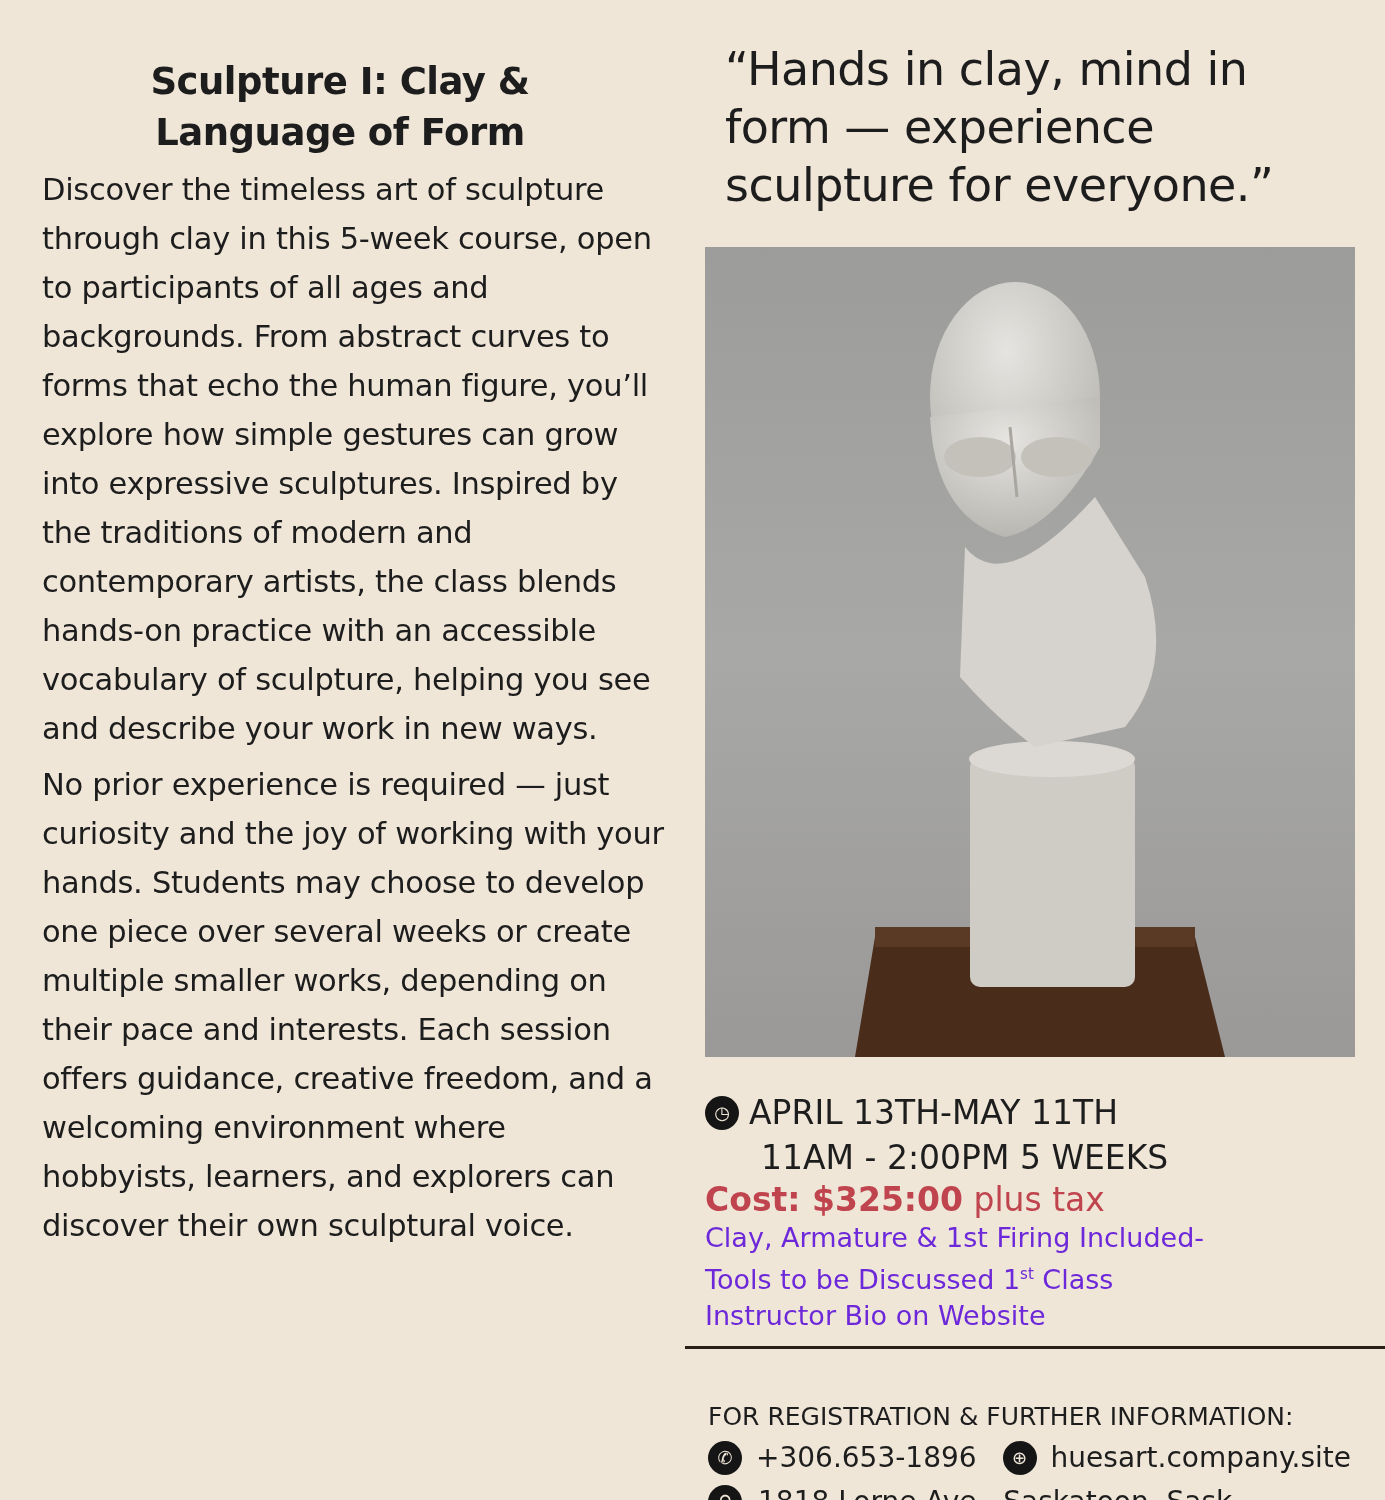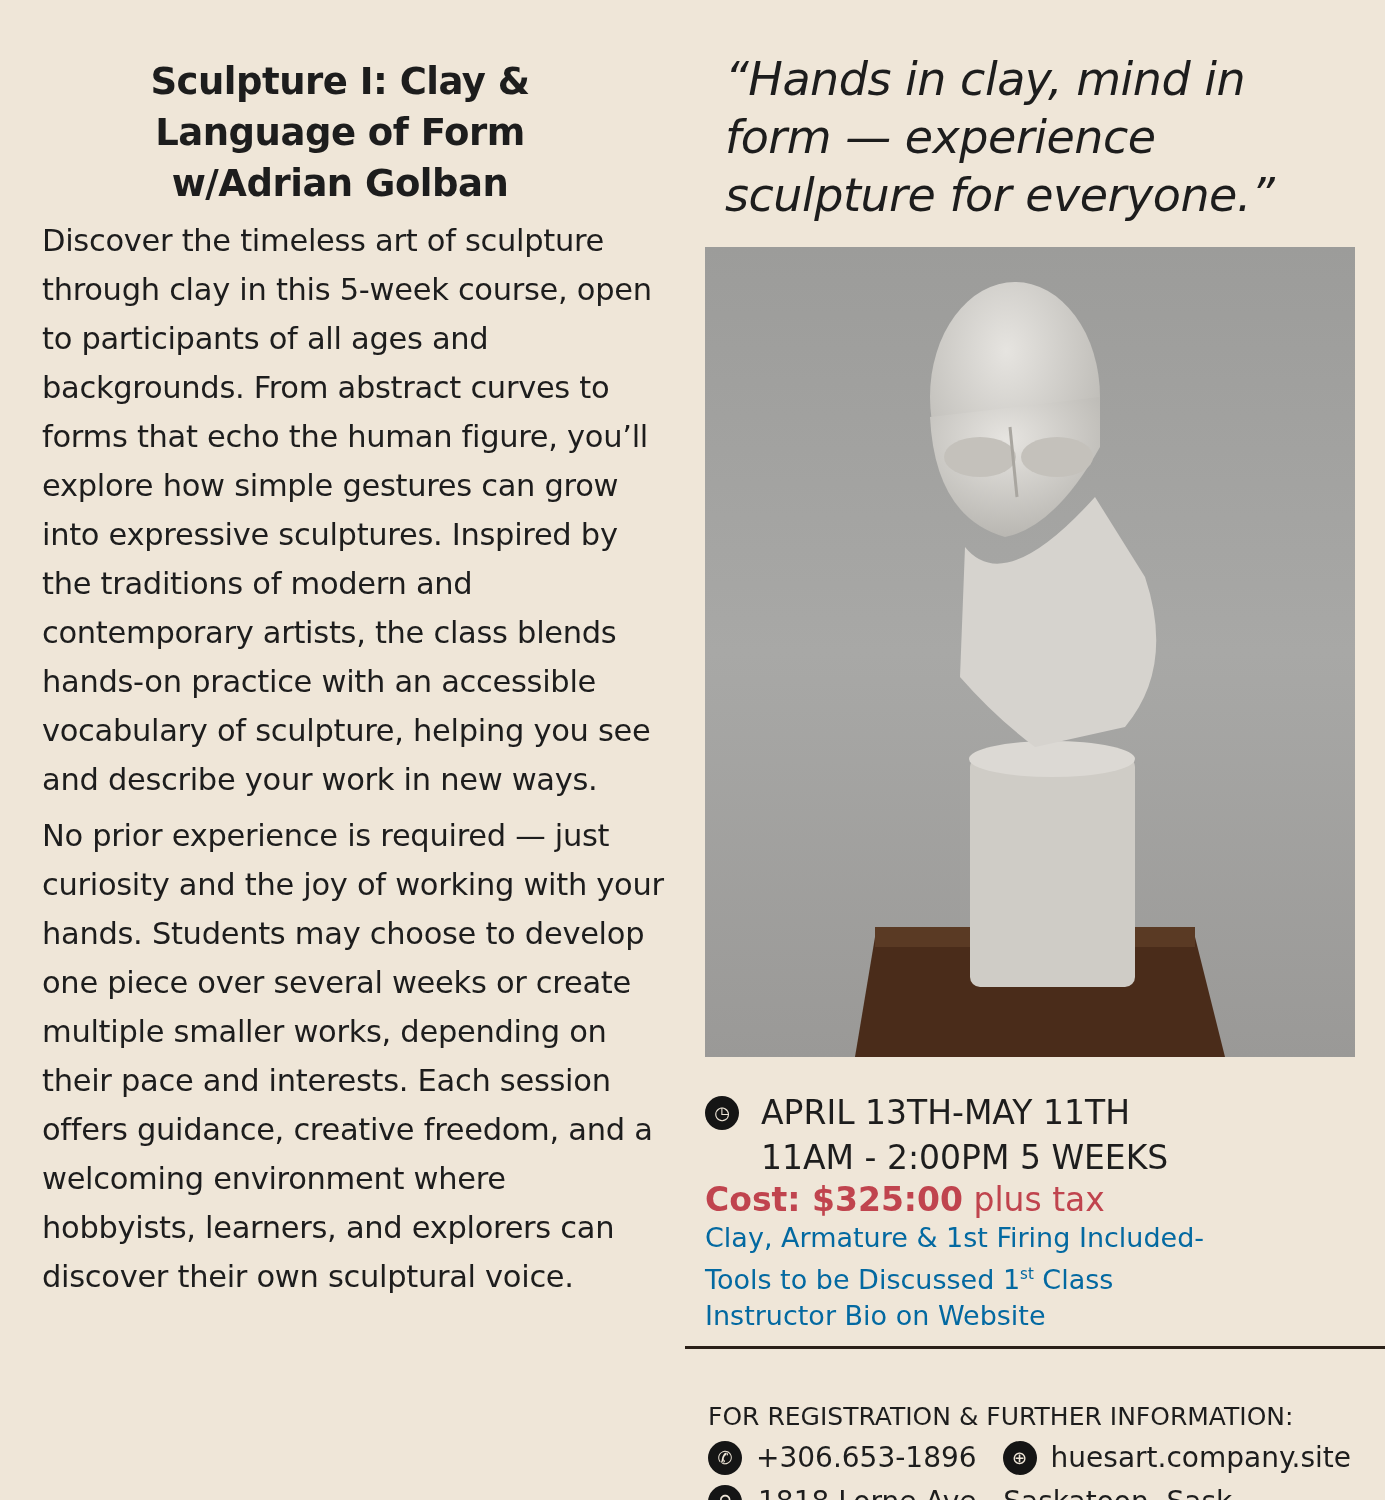--- a/index.html
+++ b/index.html
@@ -1,41 +1,40 @@
 <!DOCTYPE html>
 <html><head>
 <meta charset="utf-8">
 <style>
   html, body { margin:0; padding:0; }
   body { width:1385px; height:1500px; background:#efe6d8; font-family:"DejaVu Sans", sans-serif; color:#1d1d1d; position:relative; overflow:hidden; }
   .left { position:absolute; left:35px; top:56px; width:640px; }
   .title { text-align:center; font-weight:bold; font-size:37px; line-height:51px; margin:0; letter-spacing:-0.5px; padding-right:30px; }
   .body-text { font-size:30.5px; line-height:49px; margin:7px; letter-spacing:-0.3px; }
-  .right { position:absolute; left:705px; top:50px; width:660px;font-style:italic; }
+  .right { position:absolute; left:705px; top:40px; width:660px; }
   .quote { font-size:46px; line-height:58px; margin:0 0 0 20px; letter-spacing:-0.5px; }
   .photo { position:absolute; left:705px; top:247px; width:650px; height:810px; background:linear-gradient(180deg,#9c9c9a 0%,#a8a8a6 50%,#9a9997 100%); overflow:hidden; }
   .info { position:absolute; left:705px; top:1090px; width:660px; }
   .row { display:flex; align-items:center; }
   .icon { width:34px; height:34px; border-radius:50%; background:#151515; display:inline-flex; align-items:center; justify-content:center; color:#efe6d8; font-size:18px; flex:none; }
   .date { font-size:33px; line-height:45px; }
   .cost { color:#c0444e; font-size:33px; line-height:40px; }
   .cost b { font-weight:bold;text-align:center; }
-  .incl { color:#0369a1; font-size:27px; line-height:36px; }
+  .incl { color:#6d28d9; font-size:27px; line-height:36px; }
   .divider { position:absolute; left:685px; top:1346px; width:700px; height:3px; background:#2a2018; }
   .contact { position:absolute; left:708px; top:1398px; width:660px; font-size:25px; }
   .contact .line { display:flex; align-items:center; gap:14px; font-size:28px; line-height:44px; }
 </style>
 </head>
 <body>
 
 <div class="left">
   <h1 class="title">
     <span>Sculpture I: Clay &amp;</span><br>
     <span>Language of Form</span><br>
-    <span>w/Adrian Golban</span>
   </h1>
   <p class="body-text">Discover the timeless art of sculpture through clay in this 5-week course, open to participants of all ages and backgrounds. From abstract curves to forms that echo the human figure, you’ll explore how simple gestures can grow into expressive sculptures. Inspired by the traditions of modern and contemporary artists, the class blends hands-on practice with an accessible vocabulary of sculpture, helping you see and describe your work in new ways.</p>
   <p class="body-text">No prior experience is required — just curiosity and the joy of working with your hands. Students may choose to develop one piece over several weeks or create multiple smaller works, depending on their pace and interests. Each session offers guidance, creative freedom, and a welcoming environment where hobbyists, learners, and explorers can discover their own sculptural voice.</p>
 </div>
 
 <div class="right">
   <p class="quote">“Hands in clay, mind in form — experience sculpture for everyone.”</p>
 </div>
 
 <div class="photo" title="White marble sculpture of a stylized head resting on a hand, on a cylindrical base and wooden plinth">
@@ -55,21 +54,21 @@
     <path d="M260,300 Q300,350 390,250 L440,330 Q470,420 420,480 L330,500 Q290,470 255,430 Z" fill="#d6d3ce"></path>
     <ellipse cx="275" cy="210" rx="36" ry="20" fill="#c4c1bb"></ellipse>
     <ellipse cx="352" cy="210" rx="36" ry="20" fill="#c4c1bb"></ellipse>
     <path d="M305,180 L312,250" stroke="#a9a6a0" stroke-width="3"></path>
   </svg>
 </div>
 
 <div class="info">
   <div class="row">
     <span class="icon">◷</span>
-    <span class="date" style="margin-left:22px">APRIL 13TH-MAY 11TH</span>
+    <span class="date" style="margin-left:10px">APRIL 13TH-MAY 11TH</span>
   </div>
   <div class="date" style="margin-left:56px">11AM - 2:00PM 5 WEEKS</div>
   <div class="cost">
     <b>Cost: $325:00</b>
     <span>plus tax</span>
   </div>
   <div class="incl">Clay, Armature &amp; 1st Firing Included-</div>
   <div class="incl"><span>Tools to be Discussed 1</span><sup style="font-size:15px">st</sup><span> Class</span></div>
   <div class="incl">Instructor Bio on Website</div>
 </div>

